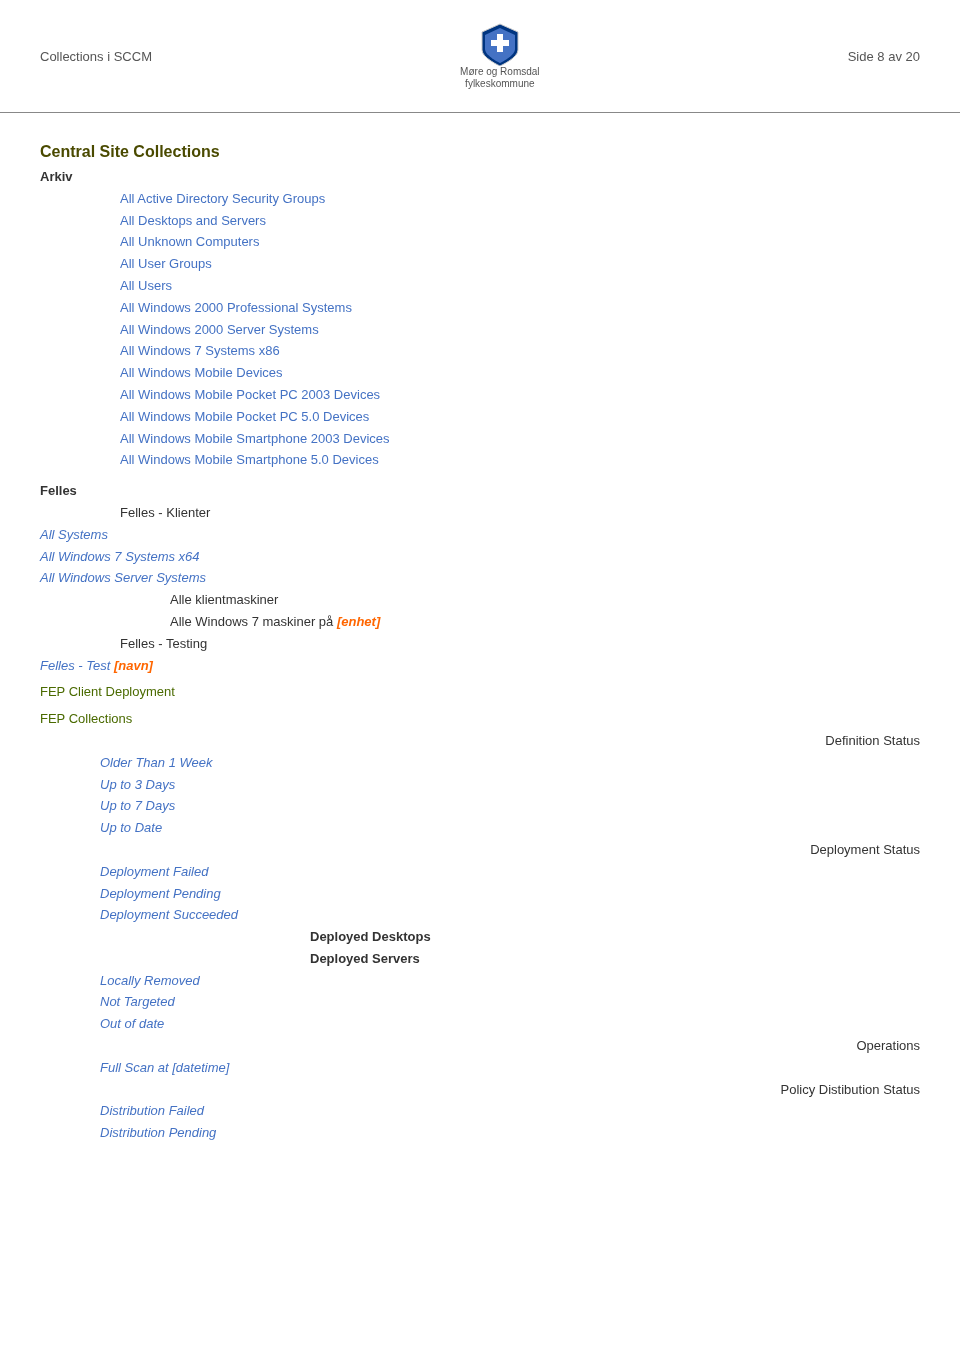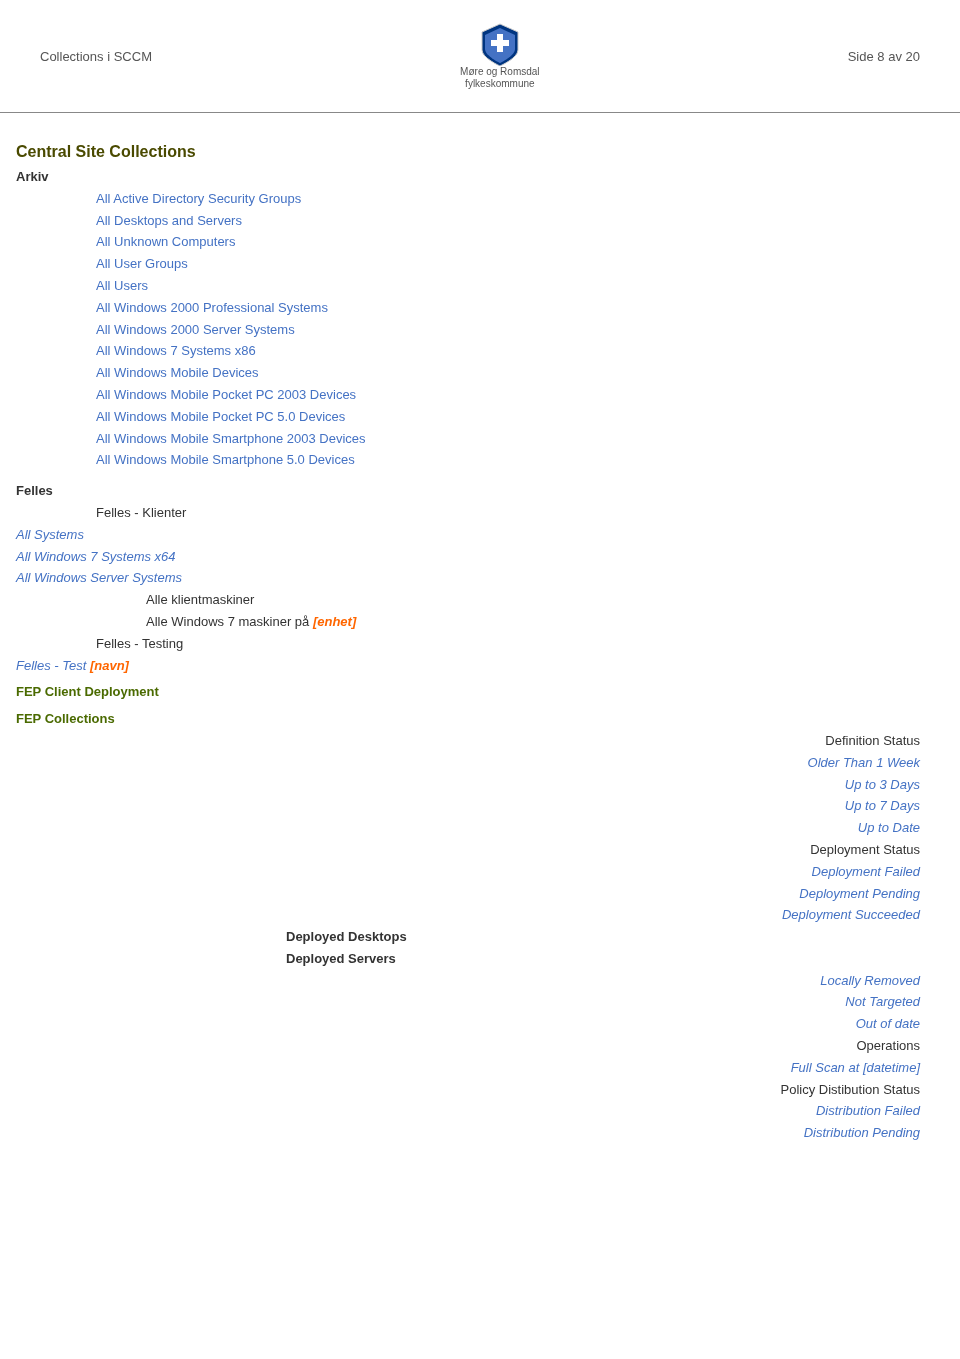--- a/index.html
+++ b/index.html
@@ -41,21 +41,21 @@
       text-align: center;
       line-height: 1.2;
     }
     .header-right {
       font-size: 13px;
       color: #555;
     }
 
     
     .content {
-      padding: 10px 40px 40px 16px;
+      padding: 10px 40px 40px 40px;
     }
 
     
     .section-heading {
       font-size: 16px;
       font-weight: bold;
       color: #4a4a00;
       margin-bottom: 4px;
     }
 
@@ -98,29 +98,29 @@
       margin-left: 130px;
     }
 
     .highlight-bracket {
       color: #ff6600;
       font-style: italic;
       font-weight: bold;
     }
 
     .fep-heading {
-      font-weight: bold;
+      font-weight: normal;
       color: #4a6a00;
       margin-top: 6px;
       margin-left: 0px;
     }
 
     
     .fep-l1 { margin-left: 80px; color: #333; text-align: right; }
-    .fep-l2 { margin-left: 60px; color: #4472c4; font-style: italic; text-align: right; }
+    .fep-l2 { margin-left: 60px; color: #4472c4; font-style: italic; }
     .fep-l4-bold { margin-left: 270px; color: #333; font-weight: bold; }
   </style>
 </head>
 <body>
 
 <header class="page-header">
   <span class="header-left">Collections i SCCM</span>
   <div class="header-center">
 
     <svg class="header-logo" viewBox="0 0 44 44" xmlns="http://www.w3.org/2000/svg">

